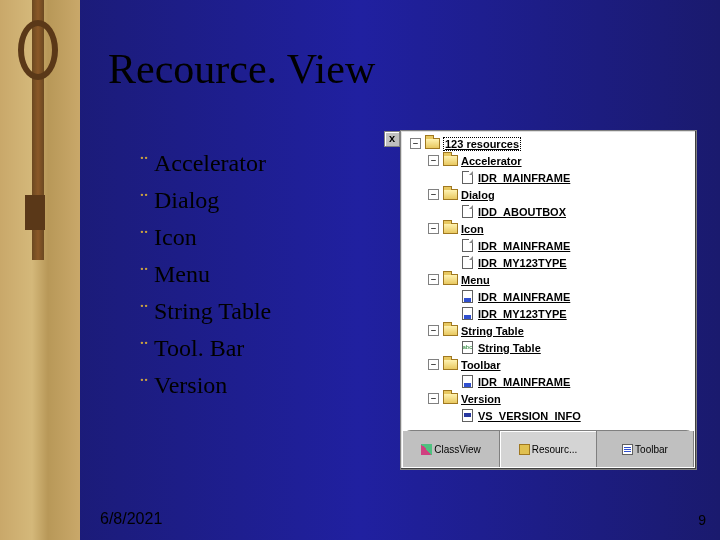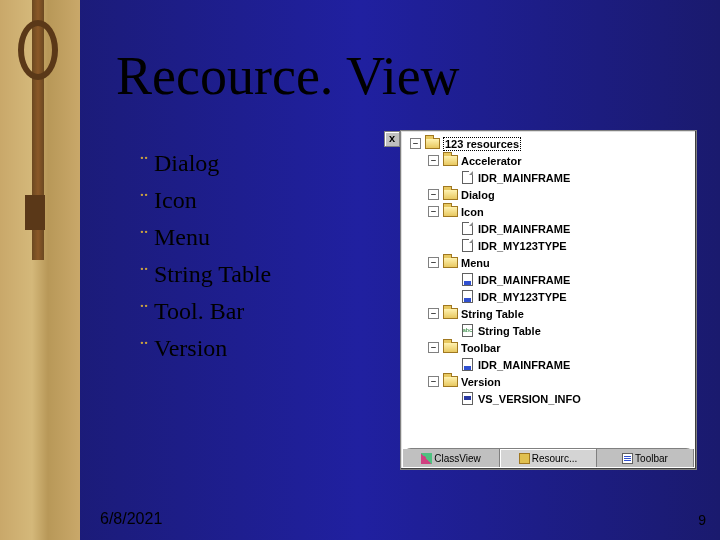--- a/index.html
+++ b/index.html
@@ -41,23 +41,23 @@
 .key-bit {
   position: absolute;
   left: 25px;
   top: 195px;
   width: 20px;
   height: 35px;
   background: #5a3818;
 }
 .slide-title {
   position: absolute;
-  left: 116px;
+  left: 108px;
   top: 45px;
-  font-size: 54px;
+  font-size: 42px;
   color: #000;
   font-weight: normal;
 }
 .bullet-list {
   position: absolute;
   left: 140px;
   top: 150px;
   font-size: 24px;
   color: #000;
 }
@@ -144,27 +144,27 @@
 .folder-open { width: 15px; height: 11px; background: linear-gradient(#fff2b0, #e8c860); border: 1px solid #a07820; position: relative; }
 .folder-open::before { content: ""; position: absolute; left: -1px; top: -4px; width: 7px; height: 3px; background: #e8c860; border: 1px solid #a07820; border-bottom: none; }
 .page-icon { width: 11px; height: 13px; background: #fff; border: 1px solid #606060; position: relative; }
 .page-icon::after { content: ""; position: absolute; right: -1px; top: -1px; width: 4px; height: 4px; background: linear-gradient(135deg, #fff 48%, #888 52%); }
 .page-blue { width: 11px; height: 13px; background: #fff; border: 1px solid #606060; position: relative; }
 .page-blue::before { content: ""; position: absolute; left: 1px; right: 1px; top: 7px; height: 4px; background: #3050d0; }
 .page-scratch { width: 11px; height: 13px; background: #fff; border: 1px solid #606060; position: relative; }
 .page-scratch::before { content: "abc"; position: absolute; left: 0; top: 2px; font-size: 6px; color: #208030; }
 .page-bin { width: 11px; height: 13px; background: #fff; border: 1px solid #606060; position: relative; }
 .page-bin::before { content: ""; position: absolute; left: 1px; right: 1px; top: 3px; height: 4px; background: #2838a0; }
-.label { color: #000; }
+.label { color: #000; text-decoration: underline; }
 .label.sel { background: #fff; color: #000; border: 1px dotted #000; padding: 0 1px; font-weight: bold; }
 .label.bold { font-weight: bold; }
 .tabs {
   position: absolute;
   left: 2px; right: 2px; bottom: 2px;
-  height: 19px;
+  height: 37px;
   background: #fef9c3;
   display: flex;
   border-top: 1px solid #808080;
   border-radius: 8px;
 }
 .tab {
   flex: 1;
   display: flex; align-items: center; justify-content: center;
   border-right: 1px solid #808080;
   font-size: 10px;
@@ -182,20 +182,21 @@
 <body>
 
 <div class="key-strip">
   <div class="key-ring"></div>
   <div class="key-bit"></div>
 </div>
 
 <div class="slide-title">Recource. View</div>
 
 <div class="bullet-list">
+  <div class="item"><span class="bullet">¨</span><span>Accelerator</span></div>
   <div class="item"><span class="bullet">¨</span><span>Dialog</span></div>
   <div class="item"><span class="bullet">¨</span><span>Icon</span></div>
   <div class="item"><span class="bullet">¨</span><span>Menu</span></div>
   <div class="item"><span class="bullet">¨</span><span>String Table</span></div>
   <div class="item"><span class="bullet">¨</span><span>Tool. Bar</span></div>
   <div class="item"><span class="bullet">¨</span><span>Version</span></div>
 </div>
 
 <div class="footer-date">6/8/2021</div>
 <div class="footer-page">9</div>
@@ -231,20 +232,27 @@
     </div>
 
     <div class="tree-row">
       <span class="tree-ind" style="width:22px"></span>
       <span class="exp">−</span>
       <span class="ticon">
           <span class="folder-open"></span>
         </span>
       <span class="label bold">Dialog</span>
     </div>
+    <div class="tree-row">
+      <span class="tree-ind" style="width:56px"></span>
+      <span class="ticon">
+          <span class="page-icon"></span>
+        </span>
+      <span class="label bold">IDD_ABOUTBOX</span>
+    </div>
 
     <div class="tree-row">
       <span class="tree-ind" style="width:22px"></span>
       <span class="exp">−</span>
       <span class="ticon">
           <span class="folder-open"></span>
         </span>
       <span class="label bold">Icon</span>
     </div>
     <div class="tree-row">

